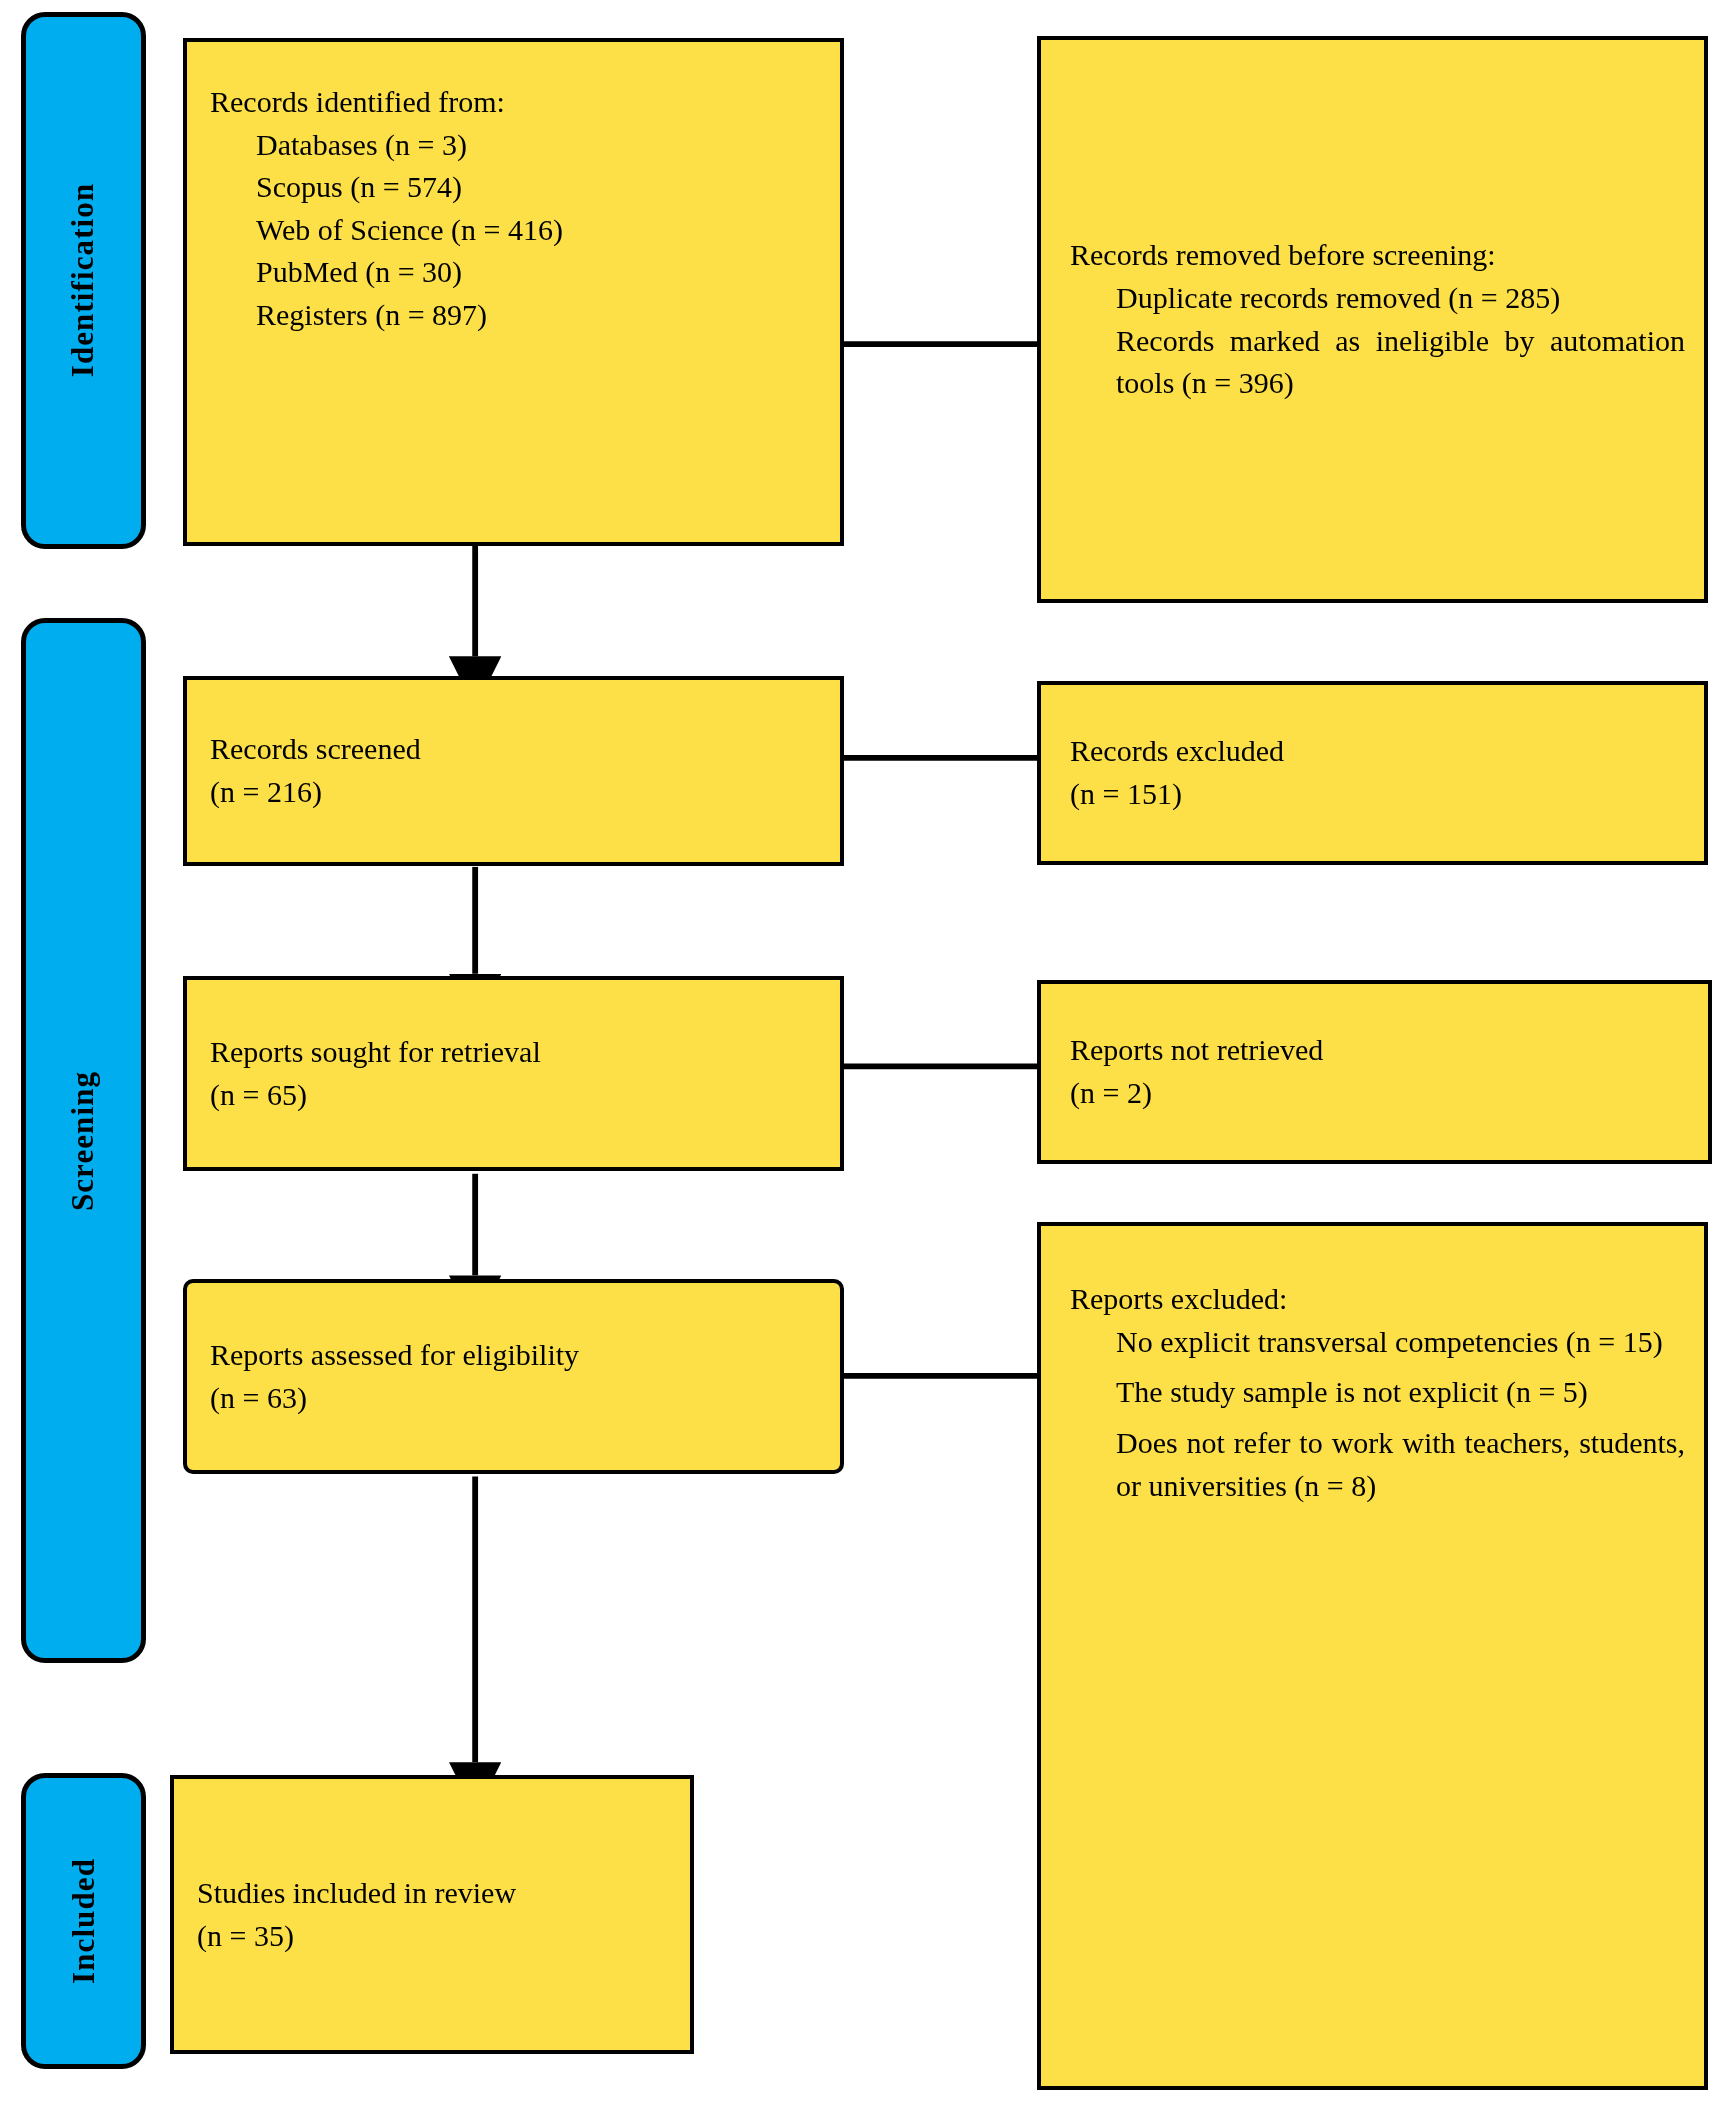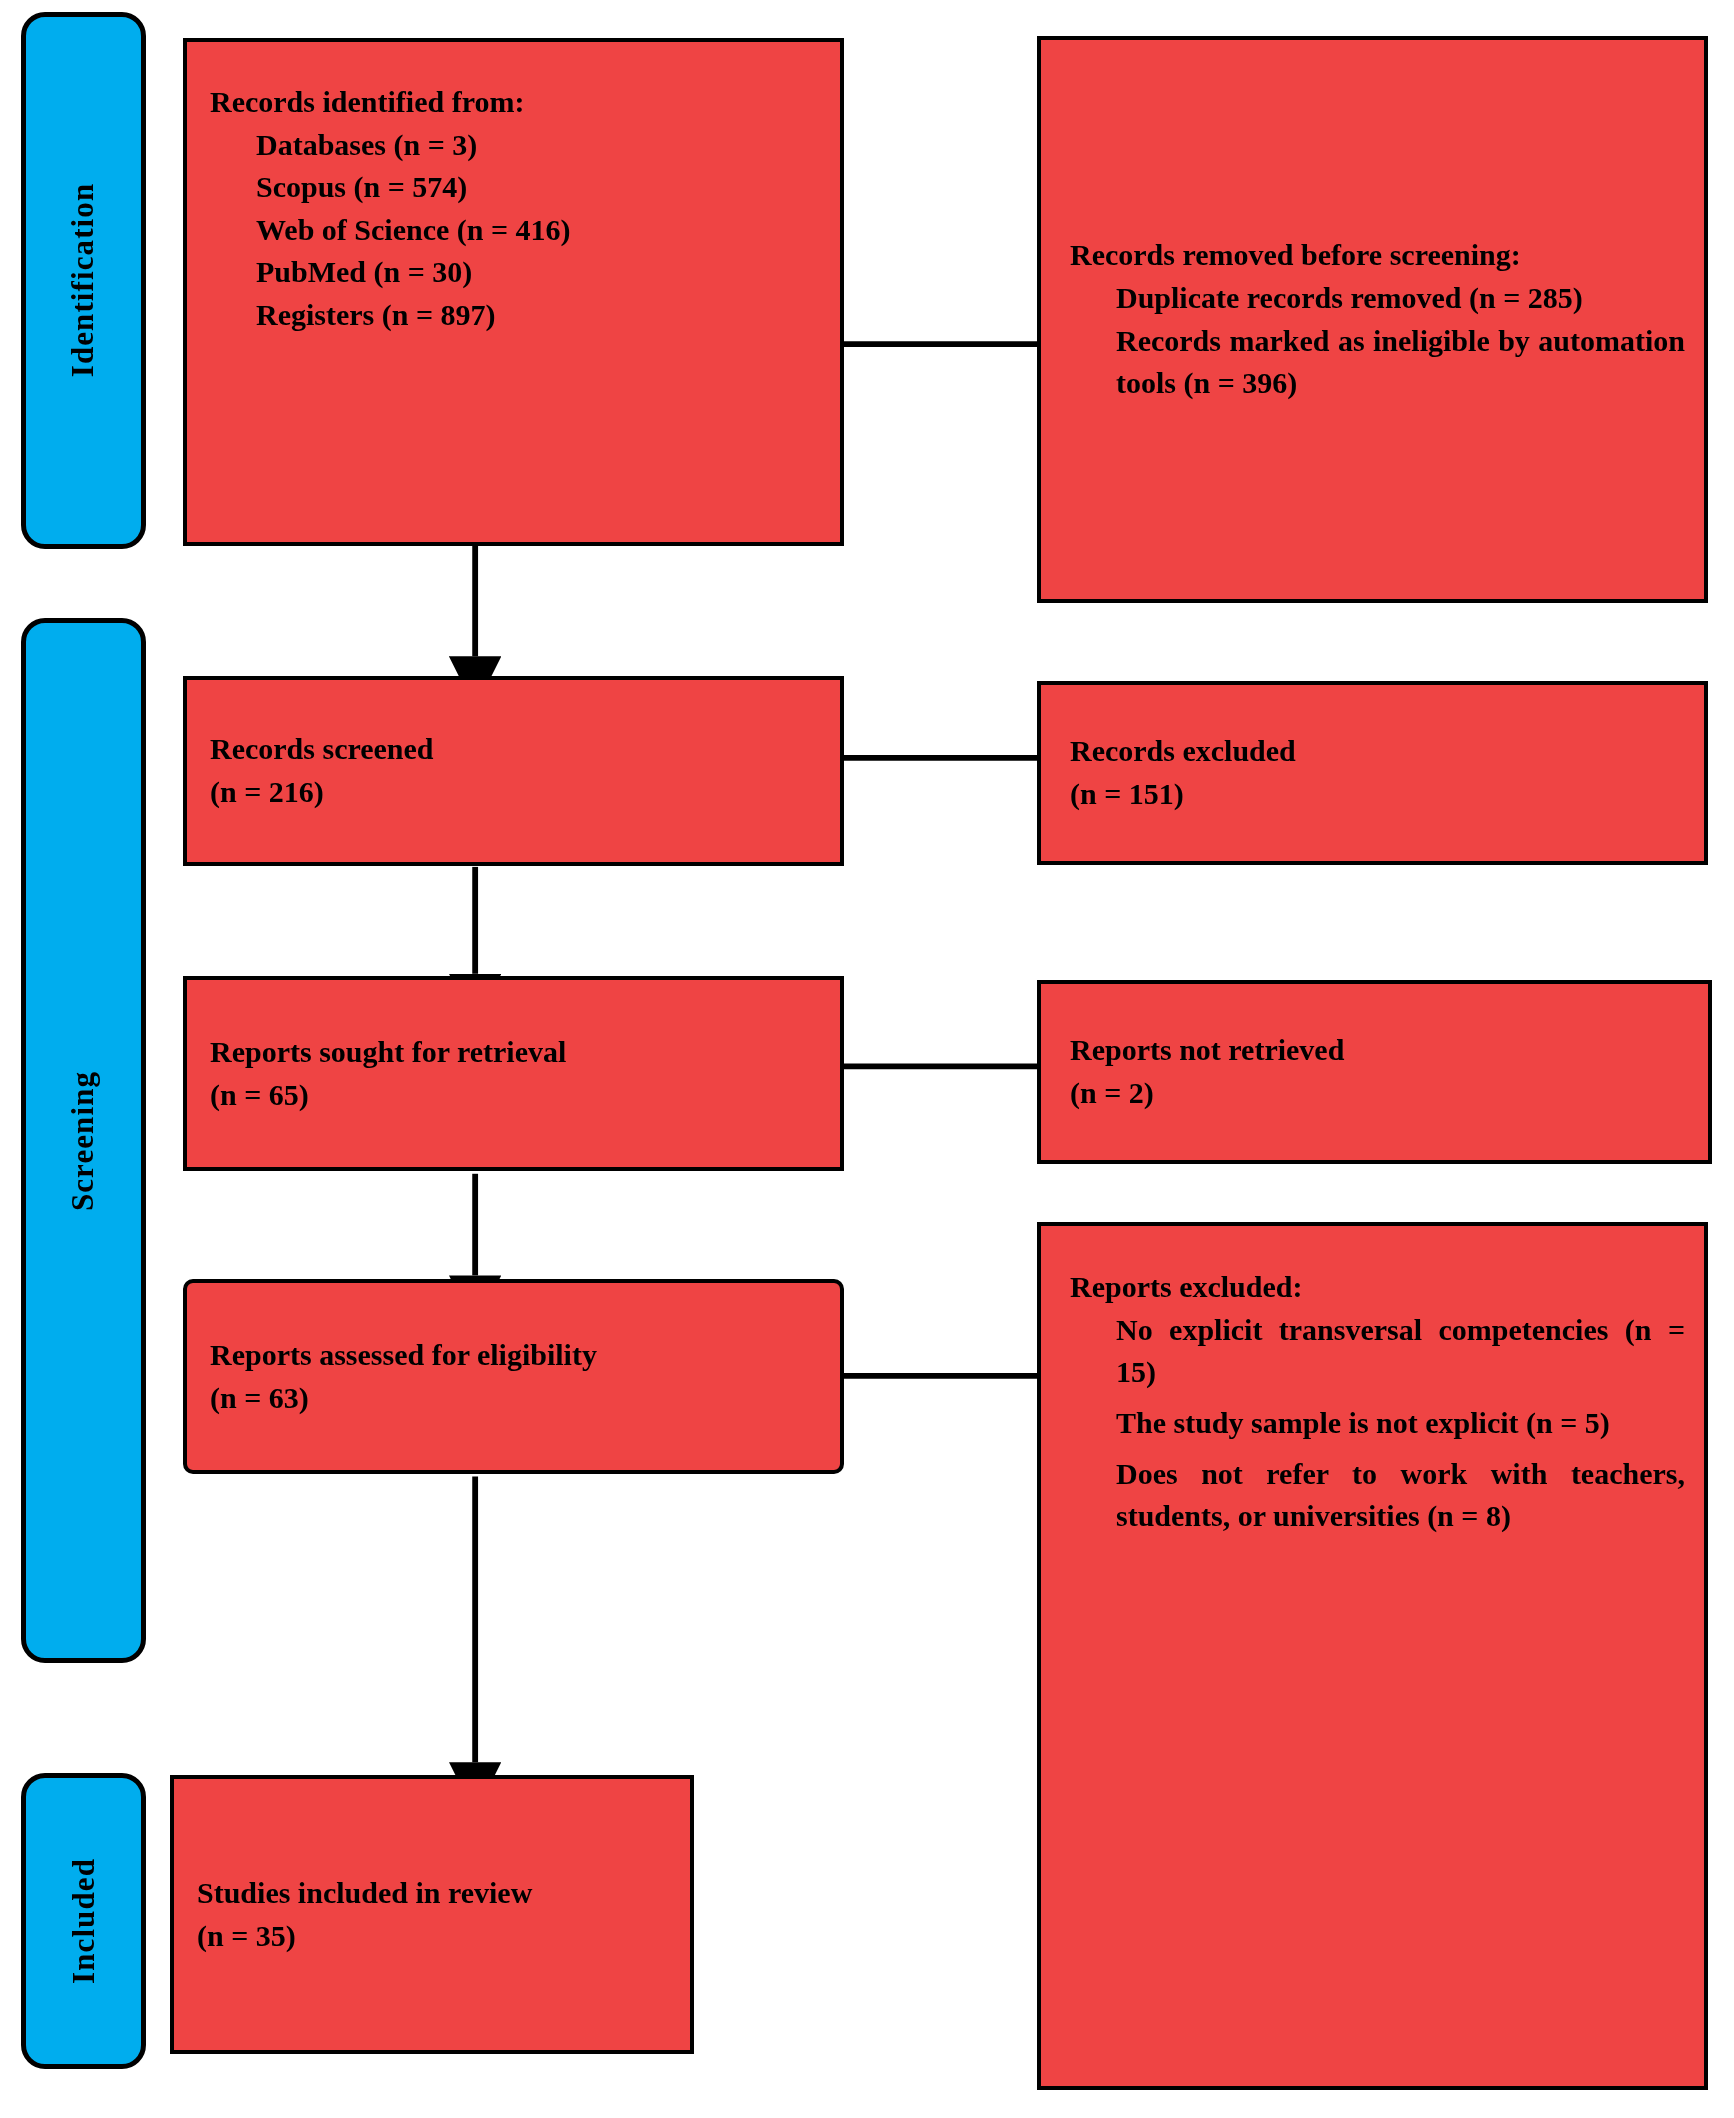--- a/index.html
+++ b/index.html
@@ -33,25 +33,24 @@
     font-weight: bold;
     font-size: 31px;
     letter-spacing: 1.1px;
     color: #000000;
     font-family: "Liberation Serif", "DejaVu Serif", serif;
   }
 
   
   .flow-box {
     position: absolute;
-    background: #ef4444;
+    background: #fde047;
     border: 4.8px solid #000000;
     box-sizing: border-box;
     padding: 0;
-    font-weight: bold;
   }
   .box-inner {
     position: absolute;
     left: 23px;
     right: 16px;
     top: 0;
     bottom: 0;
     display: flex;
     flex-direction: column;
     justify-content: center;
@@ -182,21 +181,21 @@
   </div>
 
   <div class="flow-box" style="left:183px; top:1279px; width:661px; height:195px;border-radius:10px;">
     <div class="box-inner">
       <div class="line">Reports assessed for eligibility</div>
       <div class="line">(n = 63)</div>
     </div>
   </div>
 
   <div class="flow-box" style="left:1037px; top:1222px; width:671px; height:868px;">
-    <div class="box-inner top-anchored" style="left:29px; right:19px; padding-top:40px;">
+    <div class="box-inner top-anchored" style="left:29px; right:19px; padding-top:52px;">
       <div class="line">Reports excluded:</div>
       <div class="line justified indent">No explicit transversal competencies (n = 15)</div>
       <div class="sp"></div>
       <div class="line justified indent">The study sample is not explicit (n = 5)</div>
       <div class="sp"></div>
       <div class="line justified indent">Does not refer to work with teachers, students, or universities (n = 8)</div>
     </div>
   </div>
 
   <div class="flow-box" style="left:170px; top:1775px; width:524px; height:279px;">

